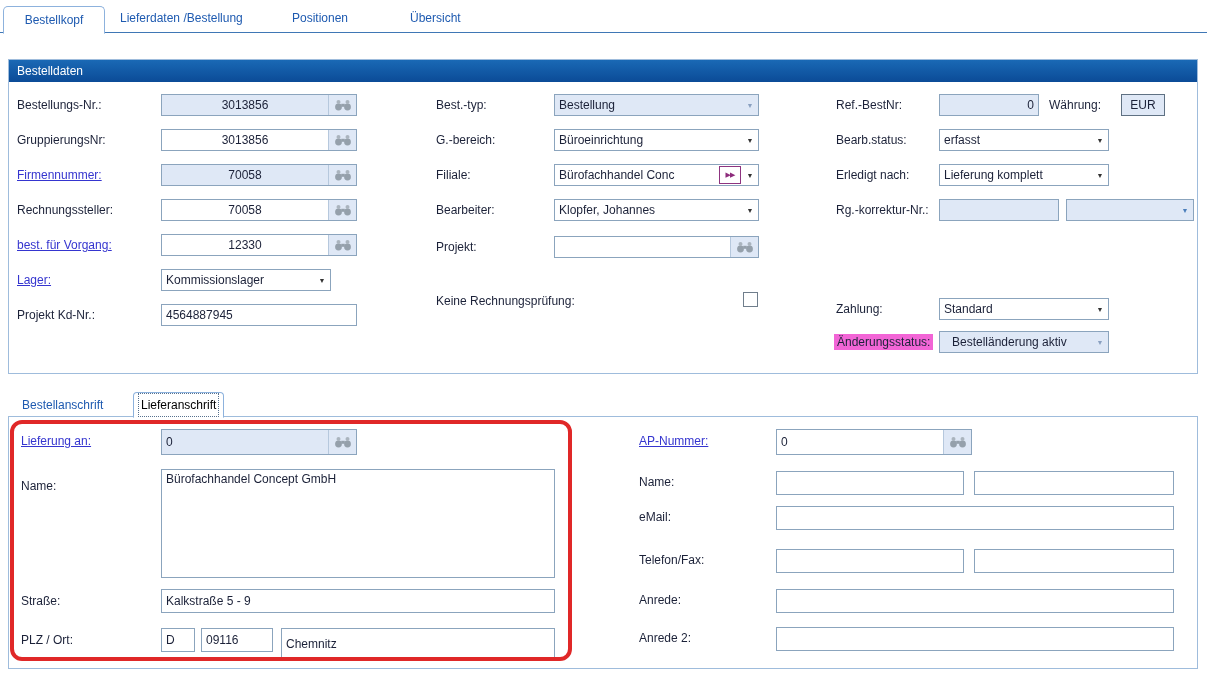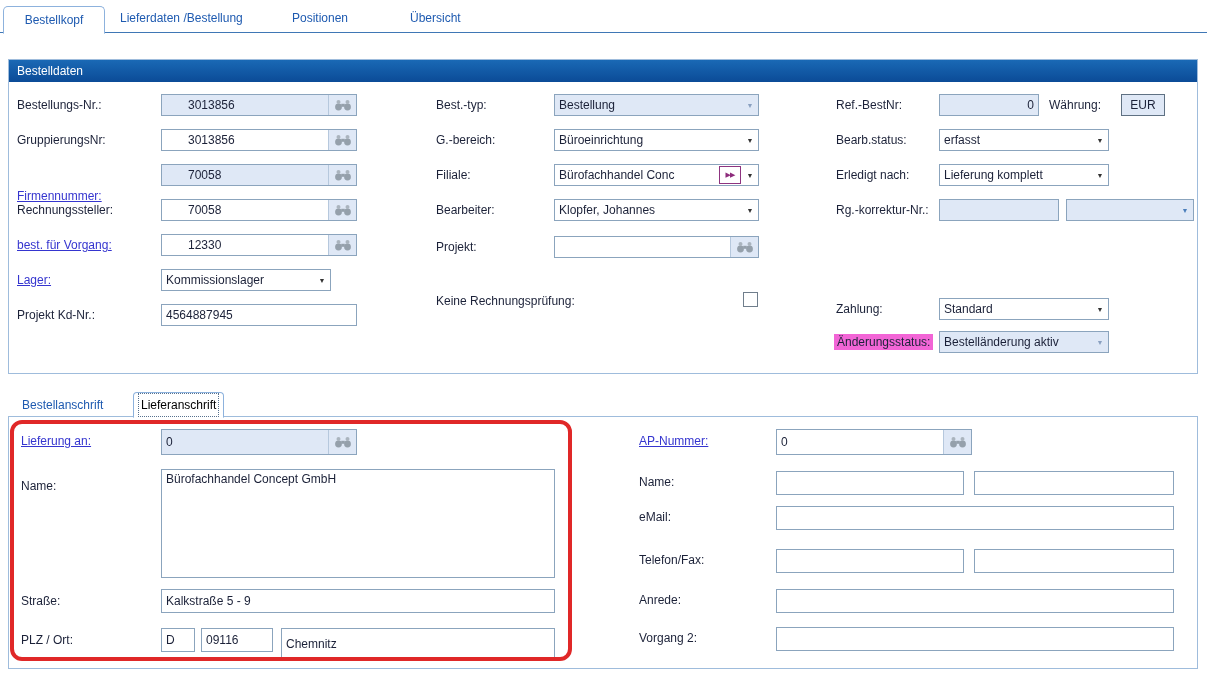--- a/index.html
+++ b/index.html
@@ -20,21 +20,21 @@
     color:#fff;background:linear-gradient(#1a69b5,#0b4b97);}
   .p2{left:8px;top:416px;width:1188px;height:251px;}
 
   .lbl{position:absolute;white-space:nowrap;color:#1b2138;}
   .link{color:#3535cf;text-decoration:underline;cursor:pointer;}
   .hl{background:#f265d6;padding:1px 3px;}
 
   
   .fw{position:absolute;border:1px solid #8ba4bd;background:#fff;display:flex;align-items:stretch;box-sizing:border-box;}
   .fw input{flex:1;min-width:0;border:none;outline:none;background:transparent;font:inherit;color:#1b2138;padding:2px 4px;}
-  .fw.num input{text-align:left;margin-left:22px;}
+  .fw.num input{text-align:center;}
   .fw.dis{background:#dfe8f6;}
   .binoc{width:27px;background:#dfe8f6;border-left:1px solid #b6c8dd;display:flex;align-items:center;justify-content:center;cursor:pointer;}
 
   
   .sin{position:absolute;border:1px solid #8ba4bd;background:#fff;font:inherit;color:#1b2138;
     padding:2px 4px;box-sizing:border-box;outline:none;}
   .sin.dis{background:#dfe8f6;}
   .sin.ctr{text-align:center;}
   textarea.sin{resize:none;}
 
@@ -96,21 +96,21 @@
           <svg width="18" height="12" viewBox="0 0 18 12">
             <circle cx="4.5" cy="8" r="3.4" fill="#95a0ab"></circle>
             <circle cx="13.5" cy="8" r="3.4" fill="#95a0ab"></circle>
             <circle cx="4.5" cy="3" r="2" fill="#aab4be"></circle>
             <circle cx="13.5" cy="3" r="2" fill="#aab4be"></circle>
             <rect x="7.2" y="4.8" width="3.6" height="3" fill="#95a0ab"></rect>
           </svg>
         </span>
     </div>
 
-    <div class="lbl link" style="left:8px;top:108px;margin-top:21px;">Firmennummer:</div>
+    <div class="lbl link" style="left:8px;top:108px;">Firmennummer:</div>
     <div class="fw num dis" style="left:152px;top:104px;width:196px;height:22px;">
       <input value="70058" style="">
       <span class="binoc">
           <svg width="18" height="12" viewBox="0 0 18 12">
             <circle cx="4.5" cy="8" r="3.4" fill="#95a0ab"></circle>
             <circle cx="13.5" cy="8" r="3.4" fill="#95a0ab"></circle>
             <circle cx="4.5" cy="3" r="2" fill="#aab4be"></circle>
             <circle cx="13.5" cy="3" r="2" fill="#aab4be"></circle>
             <rect x="7.2" y="4.8" width="3.6" height="3" fill="#95a0ab"></rect>
           </svg>
@@ -222,21 +222,21 @@
       <span class="caret" style="color:#4a7ebb;">▼</span>
     </div>
 
     <div class="lbl" style="left:827px;top:242px;">Zahlung:</div>
     <div class="combo" style="left:930px;top:238px;width:170px;height:22px;">
       <span class="val">Standard</span>
       <span class="caret">▼</span>
     </div>
 
     <div class="lbl hl" style="left:825px;top:274px;">Änderungsstatus:</div>
-    <div class="combo dis" style="left:930px;top:271px;width:170px;height:22px;">
+    <div class="combo dis" style="left:930px;top:271px;width:170px;height:22px;padding-left:8px;">
       <span class="val">Bestelländerung aktiv</span>
       <span class="caret">▼</span>
     </div>
   </div>
 
   <div class="btab" style="left:22px;">Bestellanschrift</div>
   <div class="btab-active">
     <span class="focusdot">Lieferanschrift</span>
   </div>
 
@@ -290,17 +290,17 @@
     <div class="lbl" style="left:630px;top:93px;">eMail:</div>
     <input class="sin" style="left: 767px; top: 89px; width: 398px; height: 24px;" value="">
 
     <div class="lbl" style="left:630px;top:136px;">Telefon/Fax:</div>
     <input class="sin" style="left: 767px; top: 132px; width: 188px; height: 24px;" value="">
     <input class="sin" style="left: 965px; top: 132px; width: 200px; height: 24px;" value="">
 
     <div class="lbl" style="left:630px;top:176px;">Anrede:</div>
     <input class="sin" style="left: 767px; top: 172px; width: 398px; height: 24px;" value="">
 
-    <div class="lbl" style="left:630px;top:214px;">Vorgang 2:</div>
+    <div class="lbl" style="left:630px;top:214px;">Anrede 2:</div>
     <input class="sin" style="left: 767px; top: 210px; width: 398px; height: 24px;" value="">
   </div>
 
 </div>
 
 </body></html>

